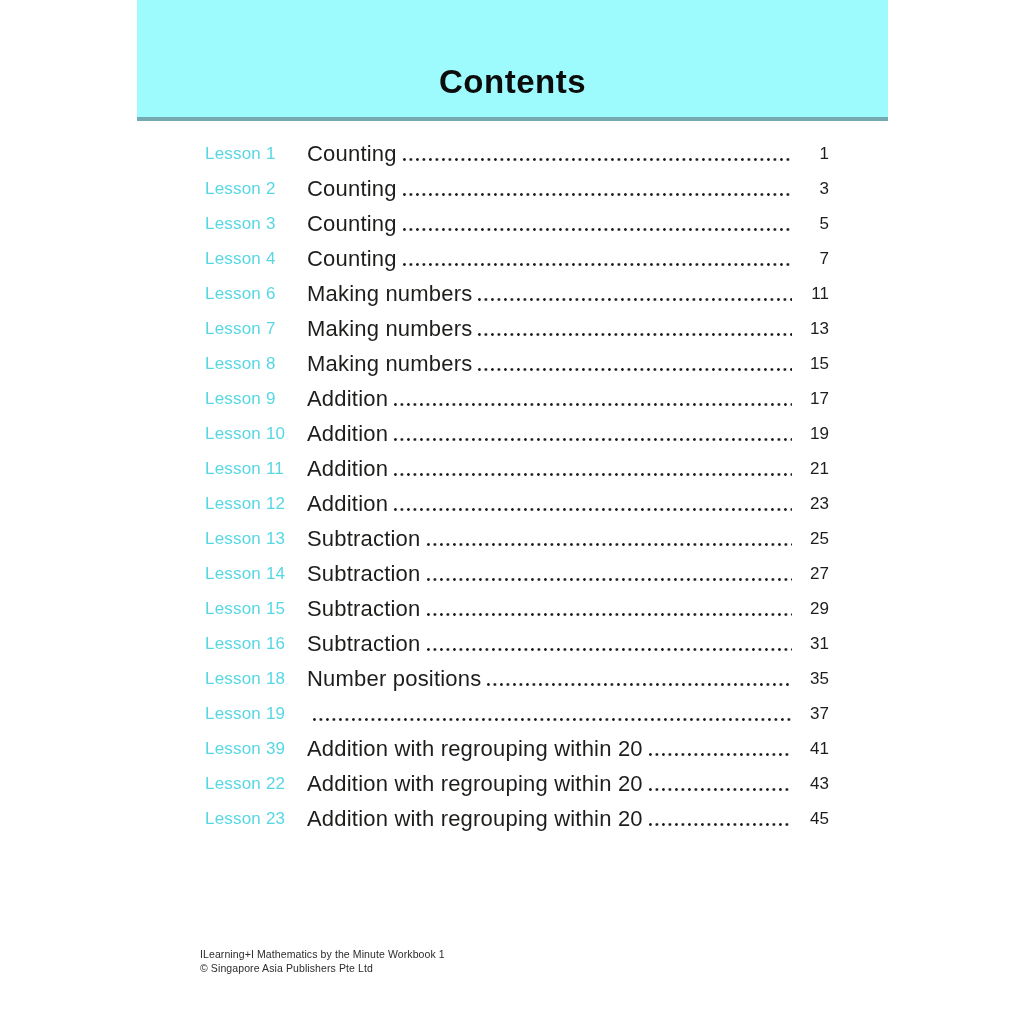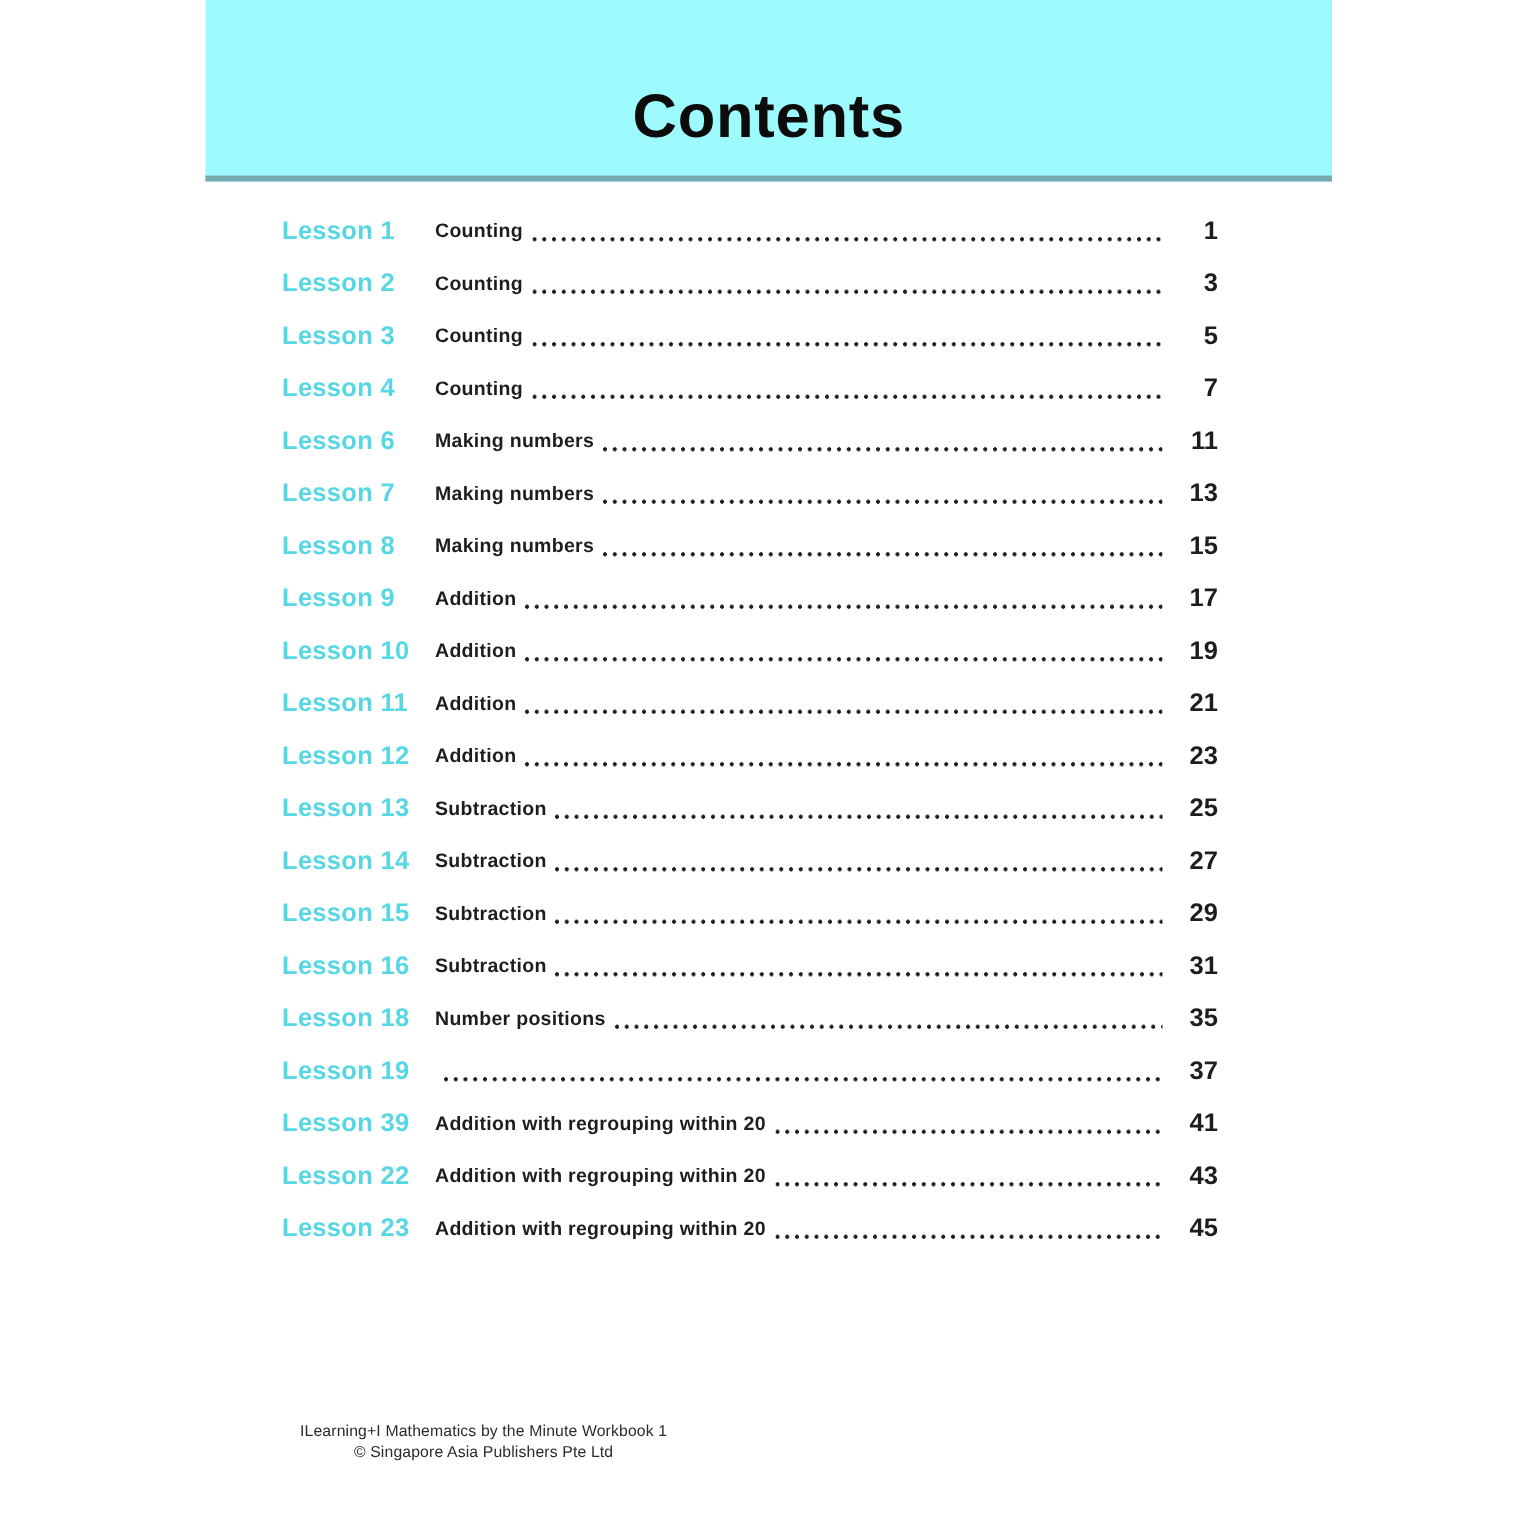--- a/index.html
+++ b/index.html
@@ -26,47 +26,46 @@
     width: 751px;
     height: 121px;
     background: var(--band);
     border-bottom: 4px solid var(--band-border);
     display: flex;
     align-items: flex-end;
     justify-content: center;
     padding-bottom: 16px;
   }
   .band h1 {
-    font-size: 41px;
+    font-size: 33px;
     font-weight: bold;
     letter-spacing: 0.5px;
     color: #0c0c0c;
   }
   .toc {
     position: absolute;
-    left: 188px;
+    left: 205px;
     top: 136px;
     width: 624px;
-    font-weight: bold;
   }
   .row {
     display: flex;
     height: 35px;
     white-space: pre;
   }
   .row .label {
     width: 102px;
     flex: 0 0 102px;
     color: var(--accent);
     font-size: 17px;
     line-height: 35px;
     letter-spacing: 0.2px;
   }
   .row .title {
-    font-size: 13px;
+    font-size: 22px;
     line-height: 35px;
     letter-spacing: 0.2px;
   }
   .row .leader {
     flex: 1 1 auto;
     height: 3px;
     align-self: flex-end;
     margin: 0 3px 10px 6px;
     background-image: radial-gradient(circle at 1.4px 1.5px, var(--text) 1.2px, transparent 1.5px);
     background-size: 6.5px 3px;
@@ -80,21 +79,20 @@
     line-height: 35px;
   }
   .footer {
     position: absolute;
     left: 200px;
     top: 947px;
     font-size: 10.5px;
     line-height: 14px;
     color: var(--footer-text);
     letter-spacing: 0.1px;
-    text-align: center;
   }
 </style>
 </head>
 <body>
 
 <div class="band">
   <h1>Contents</h1>
 </div>
 
 <div class="toc">

